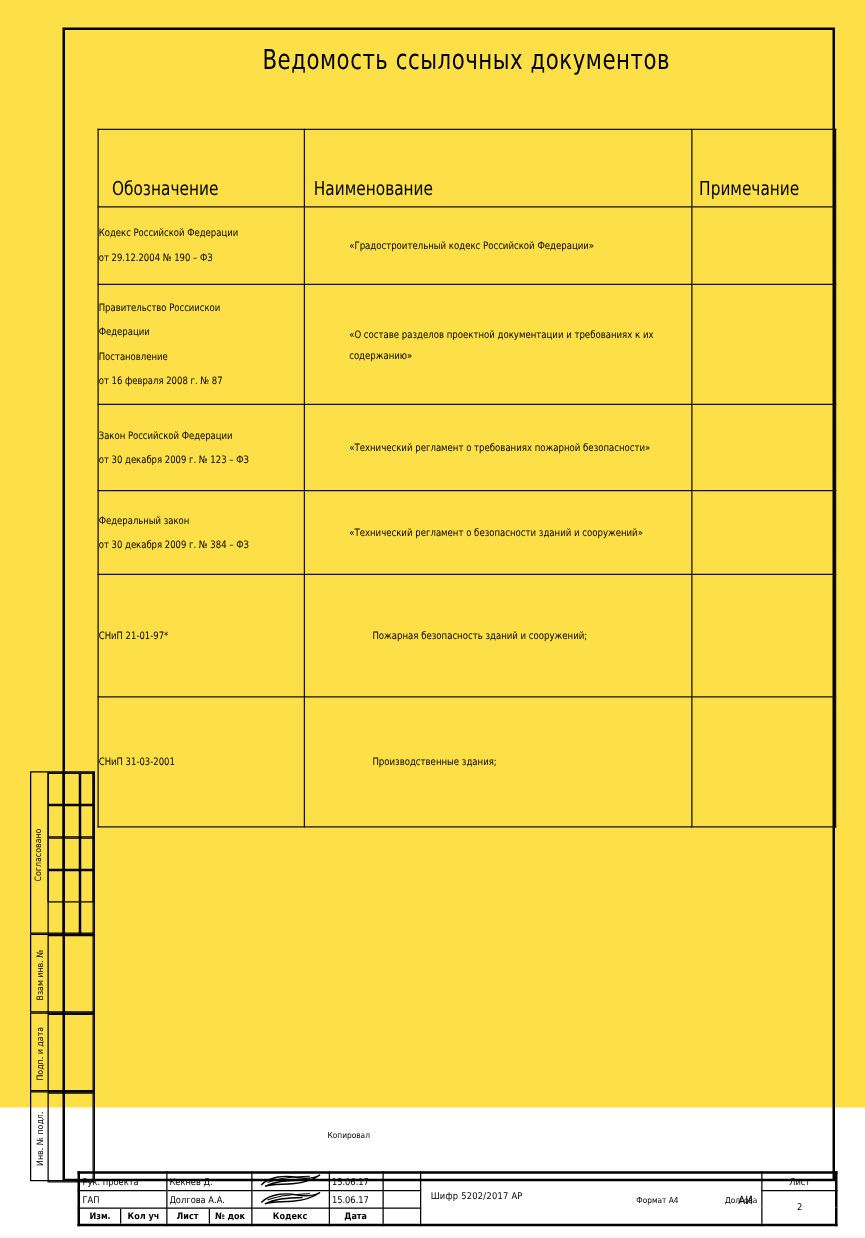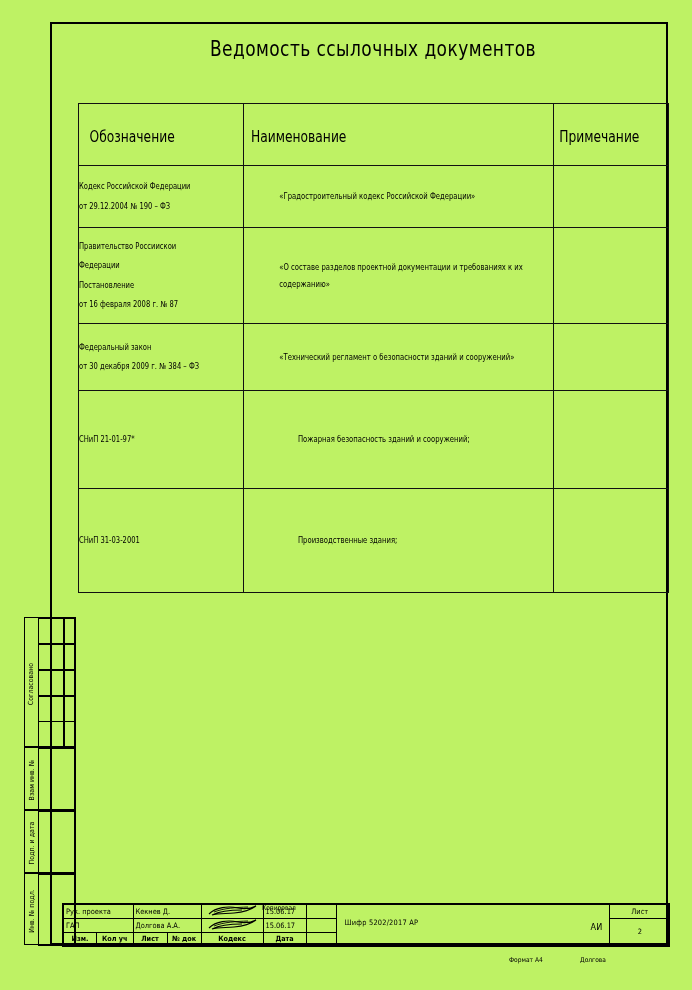--- a/index.html
+++ b/index.html
@@ -13,22 +13,22 @@
     position: relative;
     font-family: "DejaVu Sans", sans-serif;
     color: #000000;
     overflow: hidden;
   }
 
   
   #sheet {
     position: absolute;
     left: 0; top: 0;
-    width: 692px; height: 990px;
-    background: #bef264;
+    width: 692px; height: 886px;
+    background: #fde047;
   }
 
   .frame-border {
     position: absolute;
     left: 50px;
     top: 22px;
     width: 618px;
     height: 923px;
     border: 2.5px solid #000;
     box-sizing: border-box;
@@ -65,21 +65,21 @@
     vertical-align: middle;
     box-sizing: border-box;
   }
   .col-desig { width: 165px; }
   .col-name  { width: 310px; }
   .col-note  { width: 115px; }
 
   .hdr-row td {
     height: 62px;
     vertical-align: bottom;
-    padding-bottom: 19px;
+    padding-bottom: 5px;
   }
   .hdr-text {
     font-size: 15.5px;
     font-stretch: condensed;
     transform: scaleX(0.88);
     transform-origin: left bottom;
     white-space: nowrap;
     display: inline-block;
   }
   .hdr-desig { padding-left: 12px; }
@@ -133,20 +133,21 @@
     top: 903px;
     width: 606px;
     height: 42px;
     box-sizing: border-box;
   }
   .tb-table {
     border-collapse: collapse;
     table-layout: fixed;
     width: 606px;
     height: 42px;
+    margin-top: 34px;
   }
   .tb-table td {
     border: 1.1px solid #000;
     padding: 0 0 0 2px;
     font-size: 7.4px;
     font-stretch: condensed;
     vertical-align: middle;
     box-sizing: border-box;
     height: 14px;
     overflow: hidden;
@@ -217,20 +218,30 @@
         <span class="ln">Постановление</span>
         <span class="ln">от 16 февраля 2008 г. № 87</span>
       </td>
       <td class="cell-name indent">
         <span class="ln">«О составе разделов проектной документации и требованиях к их</span>
         <span class="ln">содержанию»</span>
       </td>
       <td class="cell-note"></td>
     </tr>
 
+    <tr style="height:69px">
+      <td class="cell-desig">
+        <span class="ln">Закон Российской Федерации</span>
+        <span class="ln">от 30 декабря 2009 г. № 123 – ФЗ</span>
+      </td>
+      <td class="cell-name indent">
+        <span class="ln">«Технический регламент о требованиях пожарной безопасности»</span>
+      </td>
+      <td class="cell-note"></td>
+    </tr>
 
     <tr style="height:67px">
       <td class="cell-desig">
         <span class="ln">Федеральный закон</span>
         <span class="ln">от 30 декабря 2009 г. № 384 – ФЗ</span>
       </td>
       <td class="cell-name indent">
         <span class="ln">«Технический регламент о безопасности зданий и сооружений»</span>
       </td>
       <td class="cell-note"></td>

